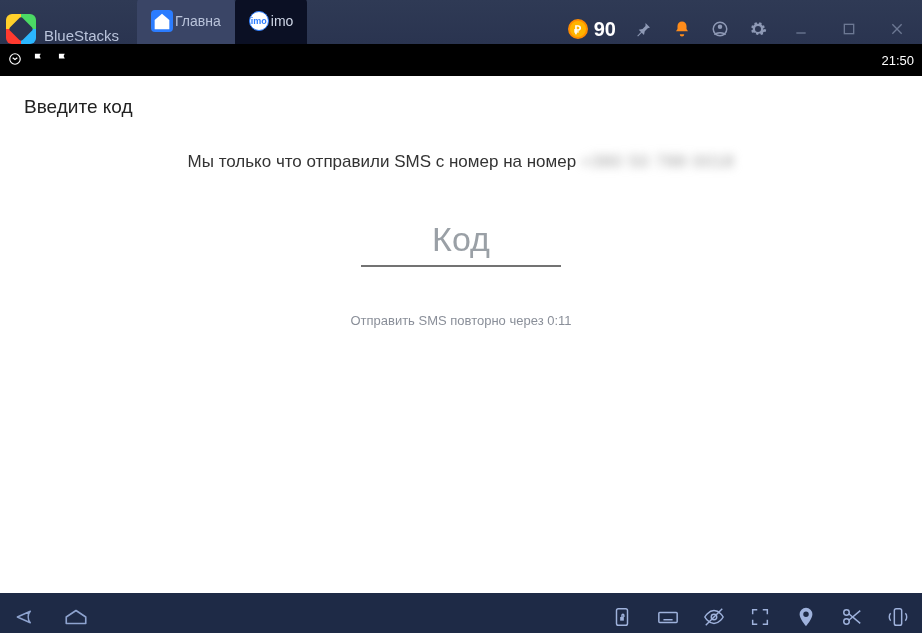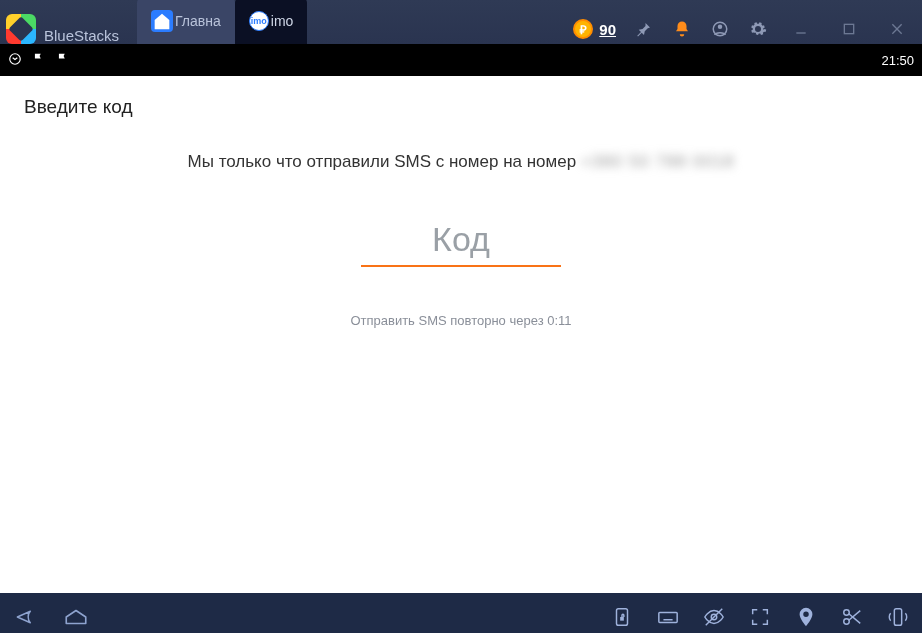--- a/index.html
+++ b/index.html
@@ -28,41 +28,41 @@
 .tab.active-tab { background:#0b1024; color:#cfd6e6; }
 .tab .tab-icon {
   width:22px; height:22px; border-radius:4px; background:#2b7cff;
   display:flex; align-items:center; justify-content:center;
 }
 .tab .imo-icon { width:20px; height:20px; border-radius:10px; background:#fff; border:1.5px solid #2b7cff; display:flex; align-items:center; justify-content:center; font-size:9px; color:#2b7cff; font-weight:bold; }
 .spacer { flex:1; }
 .tb-right { display:flex; align-items:center; gap:18px; padding-right:10px; }
 .coin-wrap { display:flex; align-items:center; gap:6px; }
 .coin { width:20px; height:20px; border-radius:50%; background:#ffb400; border:2px solid #ff8c00; display:flex; align-items:center; justify-content:center; color:#fff; font-size:12px; font-weight:bold;}
-.coin-count { color:#fff; font-weight:bold; font-size:15px;text-decoration:underline;}
+.coin-count { color:#fff; font-weight:bold; font-size:20px;}
 .tb-ic { width:20px; height:20px; display:flex; align-items:center; justify-content:center; color:#8e99b5; cursor:pointer;}
 .tb-ic svg { width:18px; height:18px; fill:#8e99b5; }
 .tb-ic.bell svg{ fill:#ff8c1a; }
 .win-btn { width:30px; height:30px; display:flex; align-items:center; justify-content:center; color:#6c7893; cursor:pointer;}
 .win-btn svg{ width:16px; height:16px; stroke:#6c7893; stroke-width:2; fill:none; }
 
 
 .status-bar { height:32px; background:#000; display:flex; align-items:center; color:#fff; padding:0 8px; font-size:13px; }
 .status-bar .left-ics { display:flex; gap:10px; align-items:center; }
 .status-bar .left-ics svg{ width:14px; height:14px; fill:#fff; }
 .status-bar .time { margin-left:auto; font-size:13px; }
 
 
 .app-content { height: calc(633px - 44px - 24px - 48px); background:#fff; display:flex; flex-direction:column; }
 .page-title { font-size:19px; color:#222; padding:20px 24px 12px; }
 .sms-msg { text-align:center; font-size:17px; color:#333; margin-top:22px; padding:0 30px; }
 .blurred { filter: blur(5px); color:#999; letter-spacing:1px; }
 .code-wrap { margin:48px auto 0; width:200px; text-align:center; }
 .code-input {
-  width:100%; border:none; border-bottom:2px solid #f97316; background:transparent;
+  width:100%; border:none; border-bottom:2px solid #737373; background:transparent;
   font-size:34px; color:#9aa0a6; text-align:center; outline:none; padding-bottom:6px;
   font-weight:700;
 }
 .code-input::placeholder{ color:#9aa0a6; font-weight:300; }
 .resend { text-align:center; color:#8a8f99; font-size:13px; margin-top:46px; }
 
 
 .nav-bar { height:48px; background:#1e2a46; display:flex; align-items:center; padding:0 12px; gap:22px; }
 .nav-btn { width:28px; height:28px; display:flex; align-items:center; justify-content:center; cursor:pointer;}
 .nav-btn svg { stroke:#8ea3cf; stroke-width:2; fill:none; width:26px; height:26px; }

